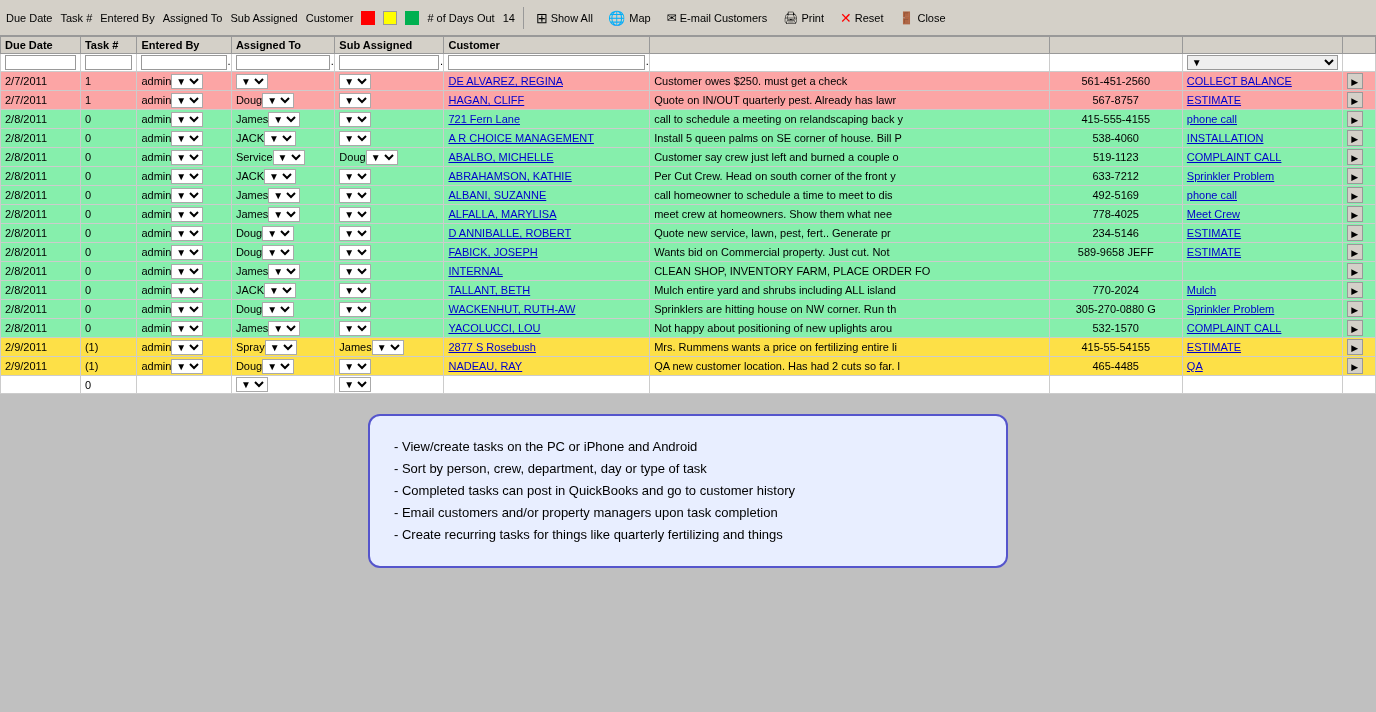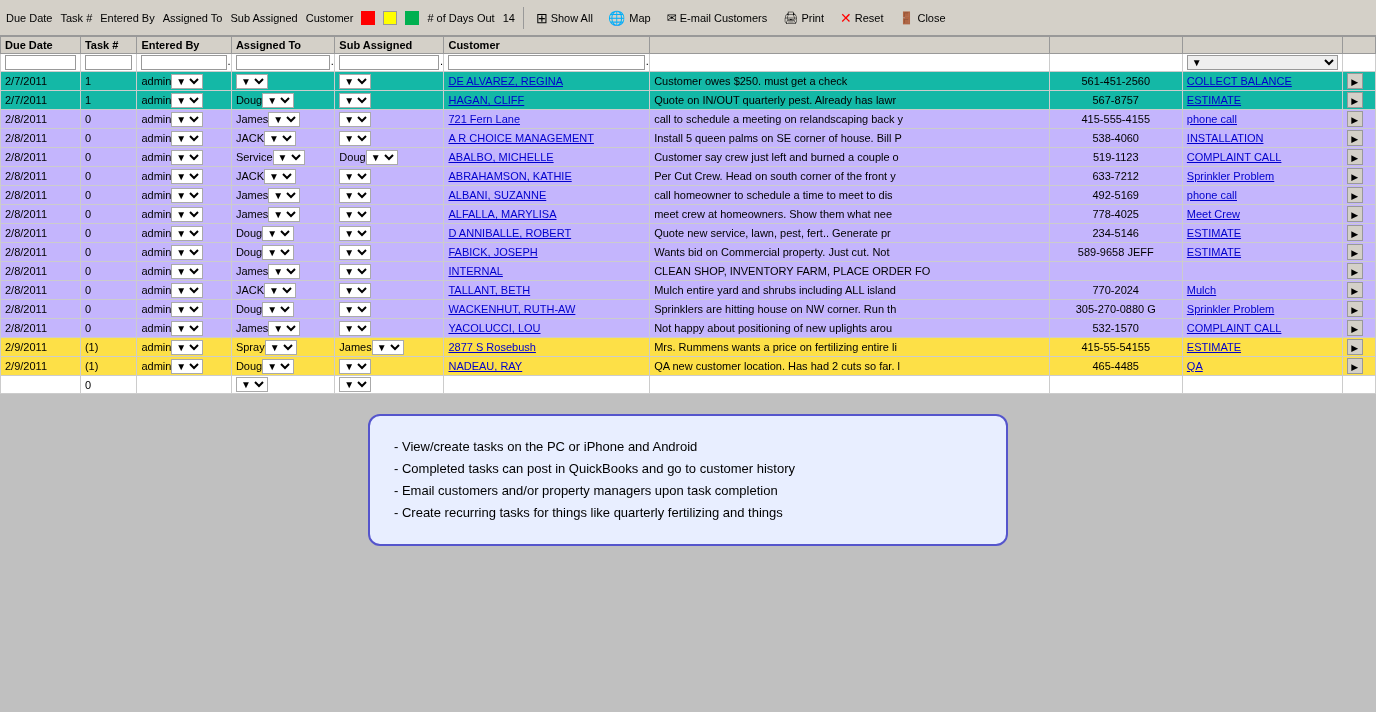--- a/index.html
+++ b/index.html
@@ -61,22 +61,22 @@
       border: 1px solid #999;
       padding: 1px;
     }
     .filter-row select {
       width: 100%;
       font-size: 10px;
       border: 1px solid #999;
     }
 
     
-    .row-red { background: #14b8a6; }
-    .row-yellow { background: #c4b5fd; }
+    .row-red { background: #fca5a5; }
+    .row-yellow { background: #86efac; }
     .row-green { background: #fde047; }
     .row-white { background: #ffffff; }
 
     .link { color: #0000cc; text-decoration: underline; cursor: pointer; }
 
     select.inline { font-size: 10px; border: 1px solid #aaa; background: white; }
 
     
     #info-bubble {
       position: relative;
@@ -385,16 +385,17 @@
         <td class="col-notes" style="max-width: 300px; overflow: hidden; text-overflow: ellipsis;"></td>
         <td class="col-phone"></td>
         <td class="col-type"></td>
         <td class="col-action"></td>
       </tr>
     </tbody>
 </table>
 
 <div id="info-bubble">
   <div>- View/create tasks on the PC or iPhone and Android</div>
+  <div>- Sort by person, crew, department, day or type of task</div>
   <div>- Completed tasks can post in QuickBooks and go to customer history</div>
   <div>- Email customers and/or property managers upon task completion</div>
   <div>- Create recurring tasks for things like quarterly fertilizing and things</div>
 </div>
 
 </body></html>

